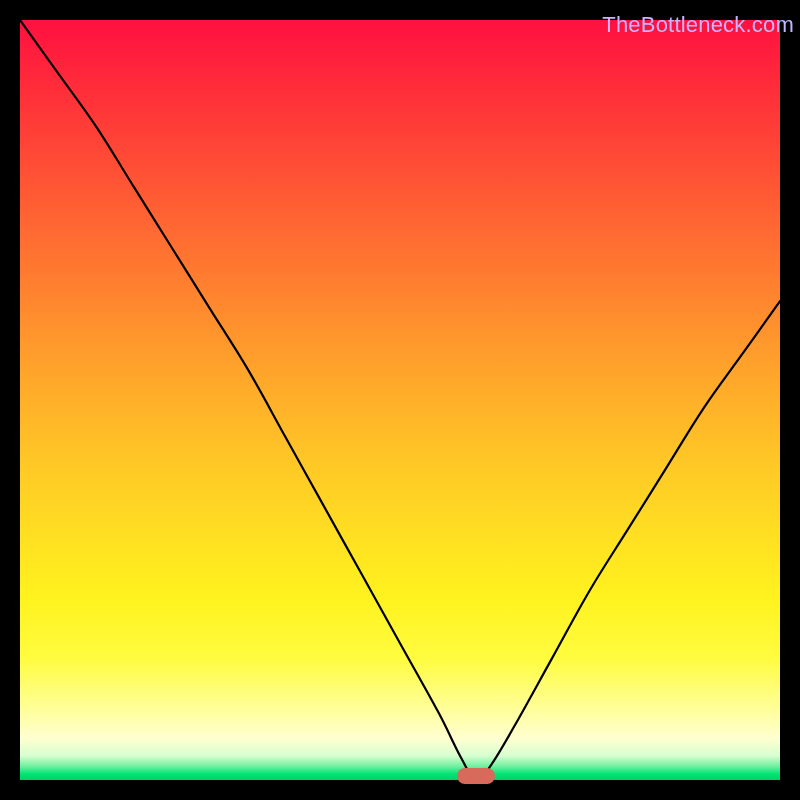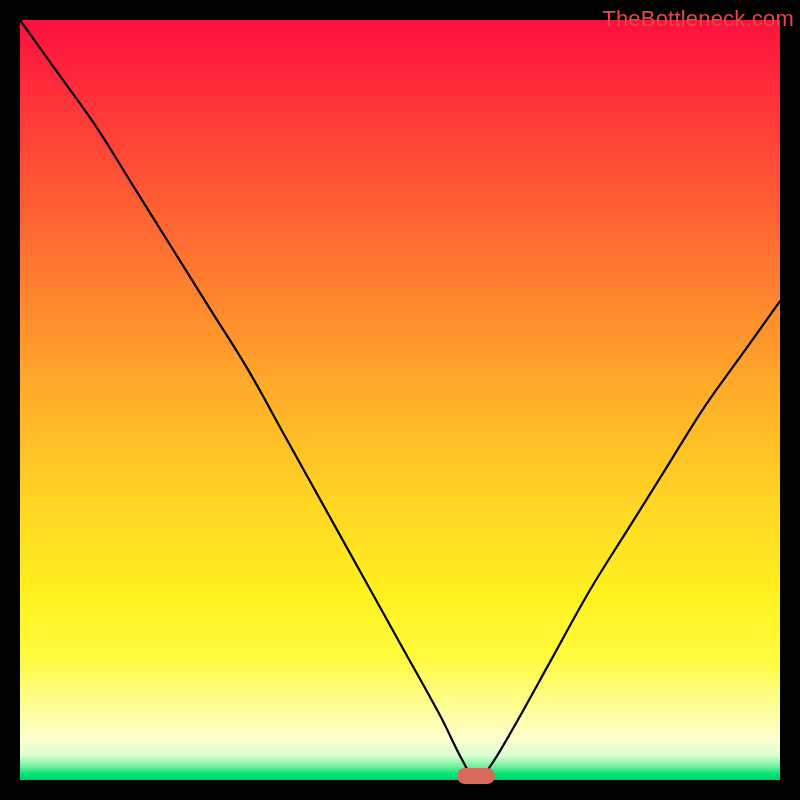--- a/index.html
+++ b/index.html
@@ -45,23 +45,23 @@
   }
   .curve-svg {
     position: absolute;
     left: 0;
     top: 0;
     width: 760px;
     height: 760px;
   }
   .watermark {
     position: absolute;
-    top: 6px;
+    top: 12px;
     right: 6px;
-    color: #ef4444;
+    color: #c4b5fd;
     font-size: 22px;
     letter-spacing: 0.2px;
   }
   .minimum-pill {
     position: absolute;
     width: 38px;
     height: 16px;
     background: #d86a5c;
     border-radius: 8px;
   }

